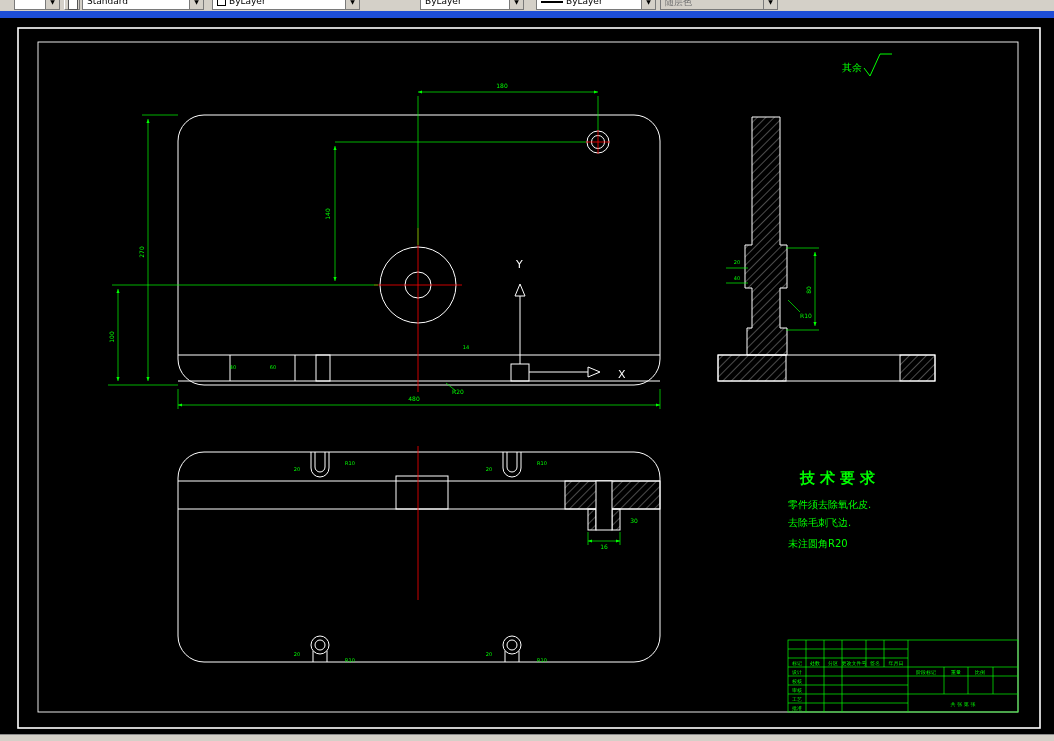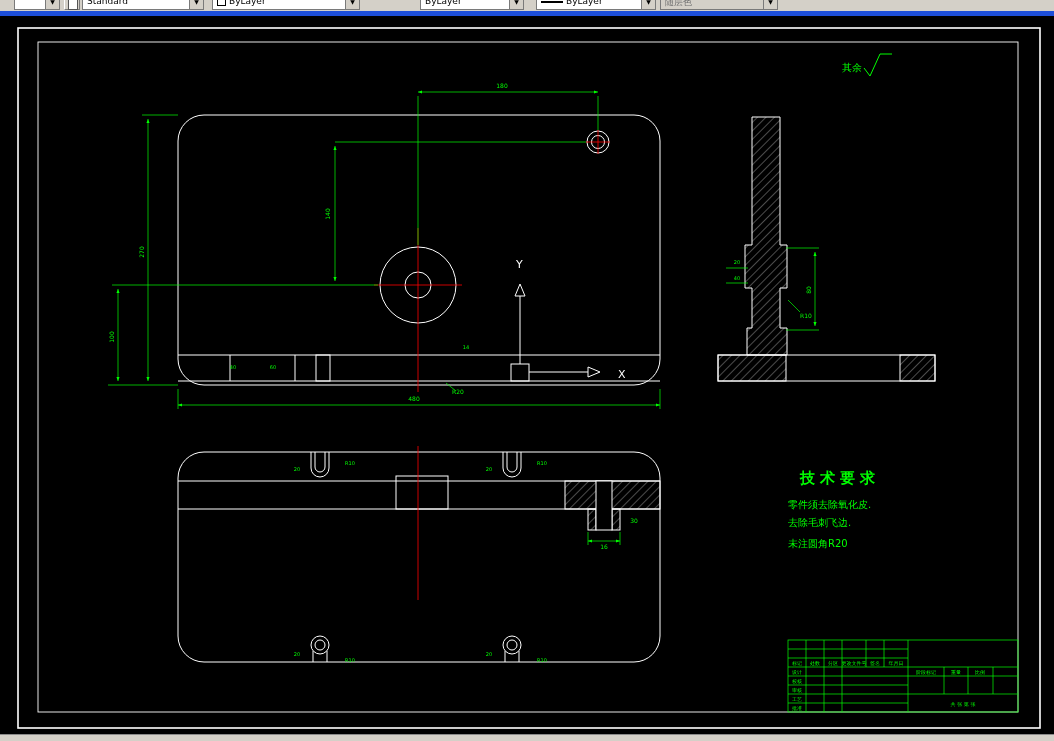--- a/index.html
+++ b/index.html
@@ -1,21 +1,21 @@
 <!DOCTYPE html>
 <html><head>
 <meta charset="utf-8">
 <style>
   html,body{margin:0;padding:0;background:#000;}
   .app{position:relative;width:1054px;height:741px;background:#000;overflow:hidden;
        font-family:"DejaVu Sans",sans-serif;}
   svg{position:absolute;left:0;top:0;}
   
   .toolbar{position:absolute;left:0;top:0;width:100%;height:11px;background:#d4d0c8;
-           border-bottom:5px solid #1d4ed8;overflow:hidden;z-index:5;}
+           border-bottom:7px solid #1d4ed8;overflow:hidden;z-index:5;}
   .combo{position:absolute;top:-8px;height:18px;background:#fff;border:1px solid #7a7a7a;
          box-sizing:border-box;}
   .combo .val{font-size:9px;color:#000;padding:3px 14px 0 4px;white-space:nowrap;overflow:hidden;display:block;}
   .combo .arrow{position:absolute;right:0;top:0;bottom:0;width:13px;background:#d4d0c8;
         border-left:1px solid #7a7a7a;display:flex;align-items:center;justify-content:center;
         font-size:6px;color:#000;}
   .combo.disabled{background:#d4d0c8;}
   .combo.disabled .val{color:#6e6e6e;}
   .swatch{display:inline-block;width:7px;height:7px;border:1px solid #000;background:#fff;
           vertical-align:middle;margin-right:3px;}

